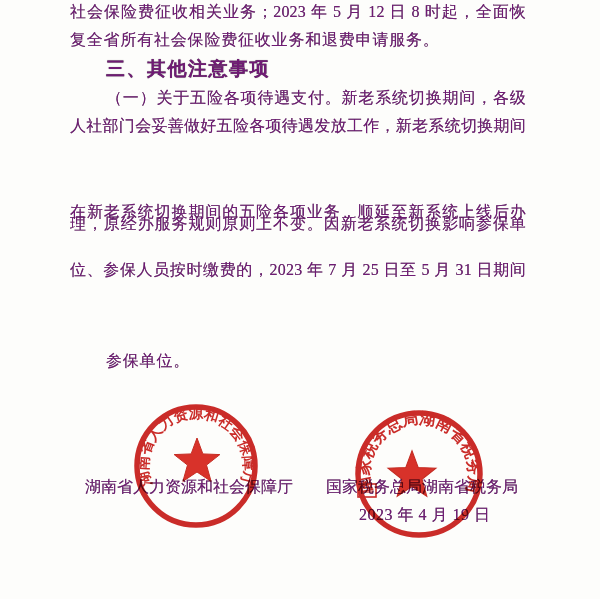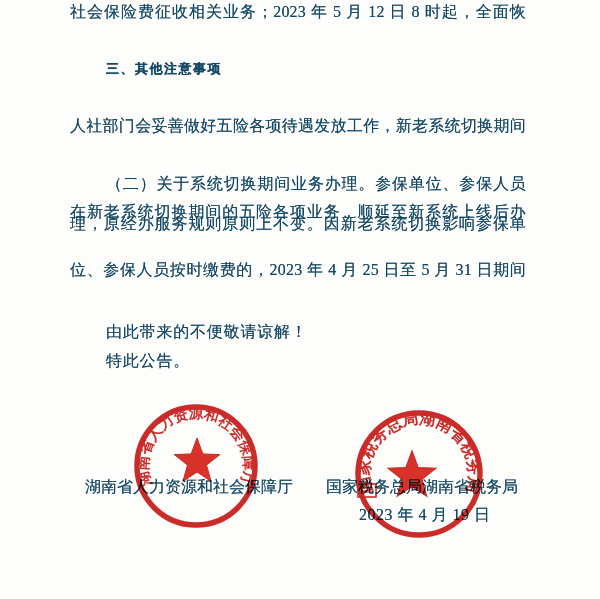--- a/index.html
+++ b/index.html
@@ -1,32 +1,32 @@
 <!DOCTYPE html>
 <html><head>
 <meta charset="utf-8">
 <style>
   html,body{margin:0;padding:0;}
   .page{
     position:relative;width:600px;height:599px;overflow:hidden;
     background:#fdfdfb;
     font-family:"Liberation Serif","DejaVu Serif",serif;
-    color:#0c4a6e;
+    color:#701a75;
   }
   .textblock{position:absolute;left:0;top:0;width:600px;height:599px;}
   .line{
     position:absolute;left:70px;width:456px;height:28px;line-height:28px;
     font-size:16px;letter-spacing:0.8px;white-space:nowrap;
     text-shadow:0 0 0.5px rgba(20,20,20,.6);
   }
   .line.j{white-space:normal;text-align:justify;text-align-last:justify;text-justify:inter-character;letter-spacing:0.2px;}
   .line.ind{text-indent:36px;}
   .line.h{
     font-family:"Liberation Sans","DejaVu Sans",sans-serif;
-    font-weight:bold;letter-spacing:1.5px;text-indent:36px;font-size:13px;
+    font-weight:bold;letter-spacing:1.5px;text-indent:36px;font-size:19px;
     text-shadow:0 0 0.7px rgba(10,10,10,.8);
   }
   .footer-text{
     position:absolute;font-size:16px;letter-spacing:0;white-space:nowrap;
     text-shadow:0 0 0.5px rgba(20,20,20,.6);
   }
   #leftOrg{left:85px;top:477px;width:210px;}
   #rightOrg{left:326px;top:477px;width:194px;}
   #issueDate{left:359px;top:505px;width:130px;letter-spacing:0.5px;}
   .seal{
@@ -40,28 +40,28 @@
     font-weight:bold;
   }
 </style>
 </head>
 <body>
 
 <div class="page">
 
   <div class="textblock">
     <div class="line j" style="top:-2px">社会保险费征收相关业务；2023 年 5 月 12 日 8 时起，全面恢</div>
+    <div class="line" style="top:26px">复全省所有社会保险费征收业务和退费申请服务。</div>
     <div class="line h" style="top:55px">三、其他注意事项</div>
+    <div class="line j ind" style="top:84px">（一）关于五险各项待遇支付。新老系统切换期间，各级</div>
     <div class="line j" style="top:112px">人社部门会妥善做好五险各项待遇发放工作，新老系统切换期间</div>
-    <div class="line j ind" style="top:170px">（二）关于系统切换期间业务办理。参保单位、参保人员</div>
     <div class="line j" style="top:198px">在新老系统切换期间的五险各项业务，顺延至新系统上线后办</div>
     <div class="line j" style="top:210px">理，原经办服务规则原则上不变。因新老系统切换影响参保单</div>
-    <div class="line j" style="top:256px">位、参保人员按时缴费的，2023 年 4 月 25 日至 5 月 31 日期间</div>
-    <div class="line ind" style="top:318px">由此带来的不便敬请谅解！</div>
-    <div class="line ind" style="top:347px">特此公告。</div>
+    <div class="line j" style="top:256px">位、参保人员按时缴费的，2023 年 7 月 25 日至 5 月 31 日期间</div>
+    <div class="line ind" style="top:347px">参保单位。</div>
   </div>
 
   <div class="footer-text" id="leftOrg">湖南省人力资源和社会保障厅</div>
   <div class="footer-text" id="rightOrg">国家税务总局湖南省税务局</div>
   <div class="footer-text" id="issueDate">2023 年 4 月 19 日</div>
 
   <svg class="seal" id="sealLeft" width="150" height="150" viewBox="0 0 150 150">
     <circle cx="75" cy="75" r="59" fill="none" stroke="#c9201d" stroke-width="5.5"></circle>
     <defs>
       <path id="arcL" d="M 31.5 95.3 A 48 48 0 1 1 118.5 95.3" fill="none"></path>

